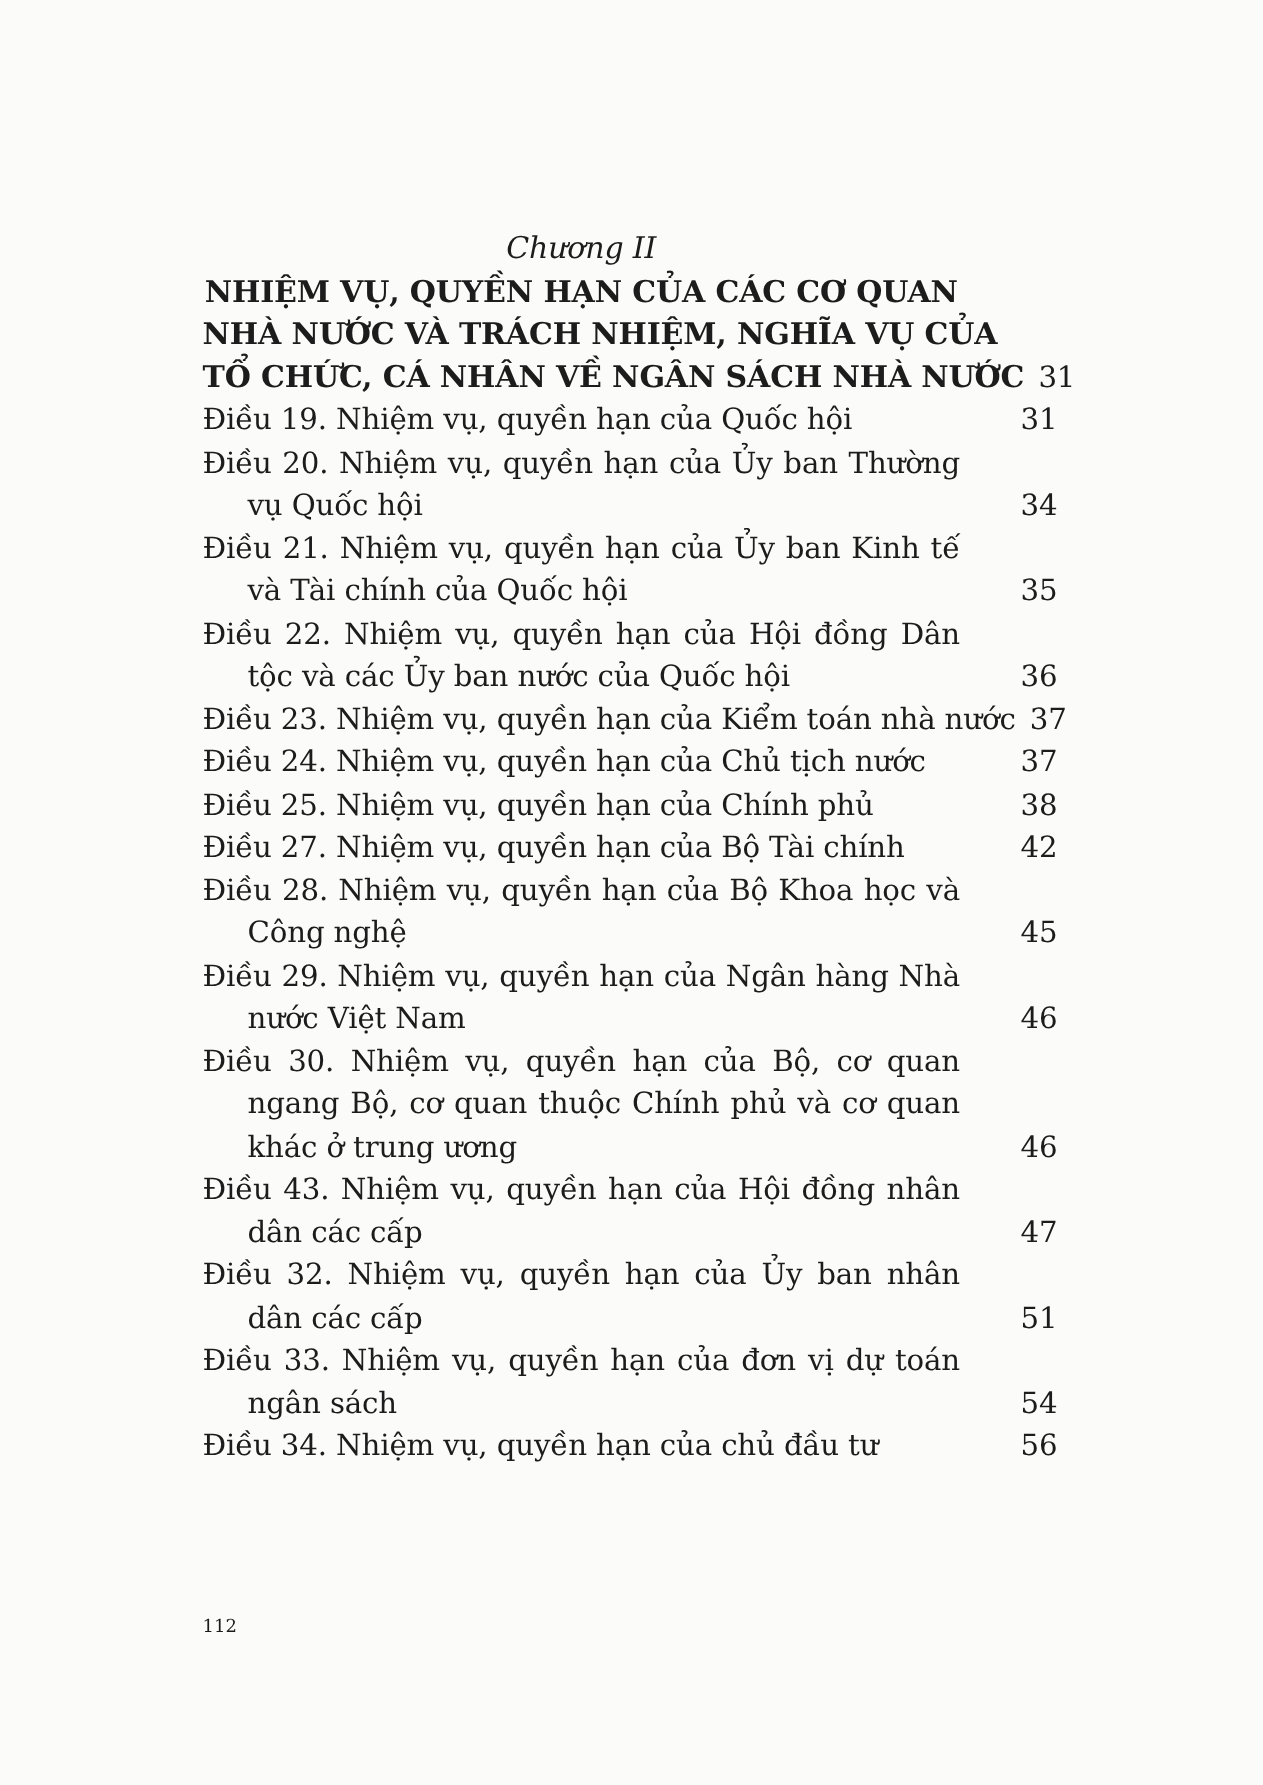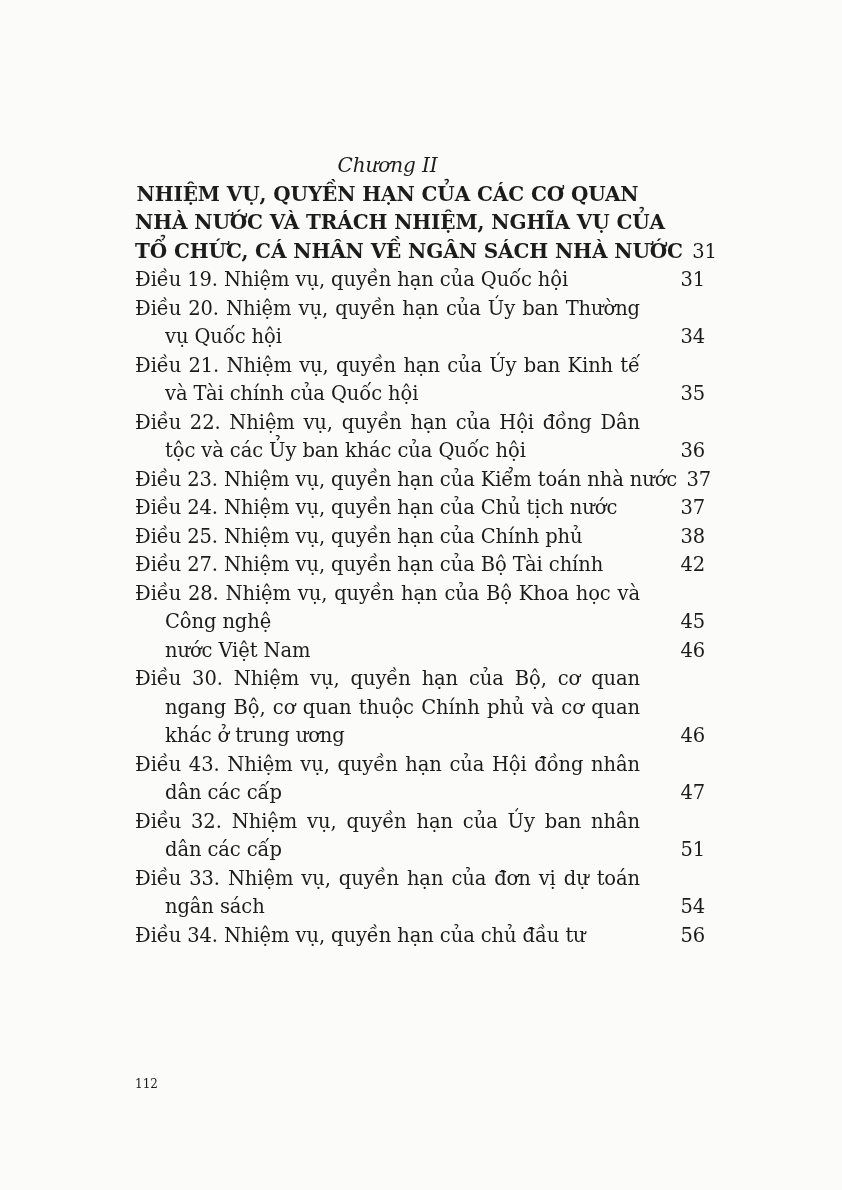--- a/index.html
+++ b/index.html
@@ -118,21 +118,21 @@
         <div>
           <div class="line justify">Điều 21. Nhiệm vụ, quyền hạn của Ủy ban Kinh tế</div>
           <div class="line final indent">
             <span class="txt">và Tài chính của Quốc hội</span>
             <span class="pg">35</span>
           </div>
         </div>
         <div>
           <div class="line justify">Điều 22. Nhiệm vụ, quyền hạn của Hội đồng Dân</div>
           <div class="line final indent">
-            <span class="txt">tộc và các Ủy ban khác của Quốc hội</span>
+            <span class="txt">tộc và các Ủy ban nước của Quốc hội</span>
             <span class="pg">36</span>
           </div>
         </div>
         <div>
           <div class="line final">
             <span class="txt">Điều 23. Nhiệm vụ, quyền hạn của Kiểm toán nhà nước</span>
             <span class="pg">37</span>
           </div>
         </div>
         <div>
@@ -154,20 +154,21 @@
           </div>
         </div>
         <div>
           <div class="line justify">Điều 28. Nhiệm vụ, quyền hạn của Bộ Khoa học và</div>
           <div class="line final indent">
             <span class="txt">Công nghệ</span>
             <span class="pg">45</span>
           </div>
         </div>
         <div>
+          <div class="line justify">Điều 29. Nhiệm vụ, quyền hạn của Ngân hàng Nhà</div>
           <div class="line final indent">
             <span class="txt">nước Việt Nam</span>
             <span class="pg">46</span>
           </div>
         </div>
         <div>
           <div class="line justify">Điều 30. Nhiệm vụ, quyền hạn của Bộ, cơ quan</div>
           <div class="line justify indent">ngang Bộ, cơ quan thuộc Chính phủ và cơ quan</div>
           <div class="line final indent">
             <span class="txt">khác ở trung ương</span>

